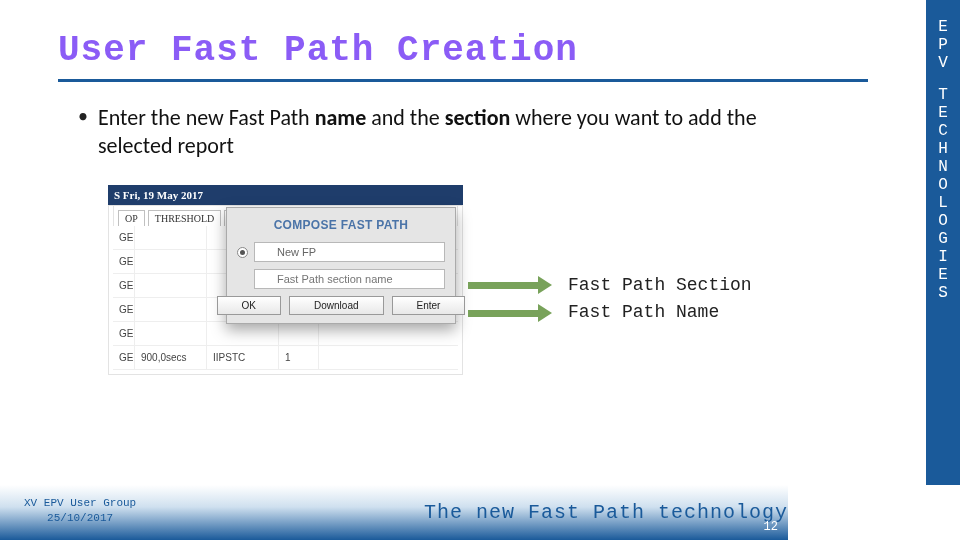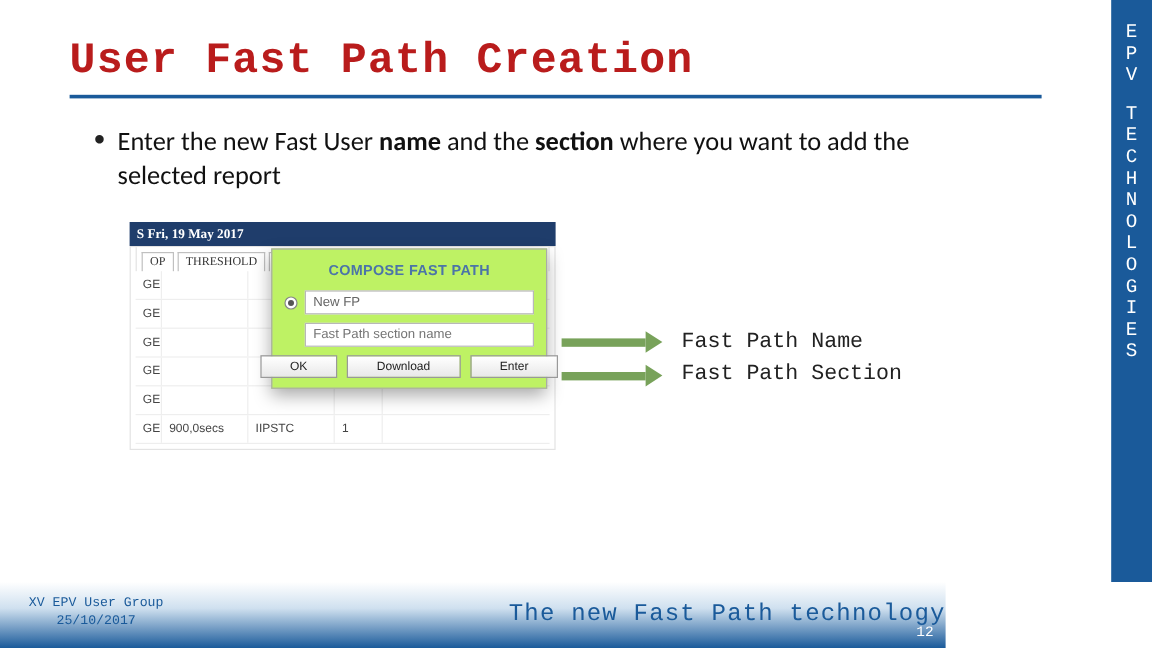--- a/index.html
+++ b/index.html
@@ -1,39 +1,39 @@
 <!DOCTYPE html>
 <html><head>
 <meta charset="utf-8">
 <style>
   *{box-sizing:border-box;margin:0;padding:0}
   body{width:960px;height:540px;font-family:Calibri,Arial,sans-serif;background:#fff;position:relative;overflow:hidden}
-  .title{font-family:"Courier New",monospace;color:#b91c1c;font-size:36px;font-weight:bold;padding:30px 0 8px 58px;letter-spacing:1px}
+  .title{font-family:"Courier New",monospace;color:#8b5cf6;font-size:36px;font-weight:bold;padding:30px 0 8px 58px;letter-spacing:1px}
   .rule{height:3px;background:#1a5a9a;margin:0 58px 0 58px;width:810px}
   .bullet-row{display:flex;padding:22px 0 0 78px;width:830px}
   .bullet-dot{font-size:20px;color:#222;margin-right:10px;line-height:1.2}
   .bullet-text{font-size:22px;color:#111;line-height:1.25}
   .bullet-text b{font-weight:bold}
   .shot{position:absolute;left:108px;top:185px;width:355px;height:215px}
   .datebar{background:#1f3d6b;color:#fff;font-size:11px;font-weight:bold;padding:4px 6px;font-family:Liberation Serif, serif}
   .tabs{display:flex;gap:3px;padding:4px 4px 0 4px;background:#fff;border-left:1px solid #e3e3e3;border-right:1px solid #e3e3e3}
   .tab{border:1px solid #c0c0c0;border-bottom:none;background:#fff;font-size:10px;padding:2px 6px;font-family:Liberation Serif, serif;color:#333}
   .gridwrap{border:1px solid #e3e3e3;background:#fff;padding:0 4px 4px 4px}
   .gridrow{display:flex;align-items:center;height:24px;border-bottom:1px solid #eee;font-family:Arial,sans-serif;font-size:10px;color:#444}
   .gc{border-right:1px solid #eee;padding:0 6px;height:100%;display:flex;align-items:center;white-space:nowrap}
   .gc1{width:22px}
   .gc2{width:72px}
   .gc3{width:72px}
   .gc4{width:40px}
-  .modal{position:absolute;left:226px;top:207px;width:230px;background:#bef264;border:1px solid #aaa;box-shadow:0 6px 14px rgba(0,0,0,.35);font-family:Arial,sans-serif;padding:10px 10px 8px 10px}
+  .modal{position:absolute;left:226px;top:207px;width:230px;background:#e5e5e5;border:1px solid #aaa;box-shadow:0 6px 14px rgba(0,0,0,.35);font-family:Arial,sans-serif;padding:10px 10px 8px 10px}
   .modal h4{text-align:center;color:#4b74a8;font-size:12px;font-weight:bold;margin-bottom:10px;letter-spacing:.3px}
   .inrow{display:flex;align-items:center;margin-bottom:7px}
   .radio{width:11px;height:11px;border:1px solid #888;border-radius:50%;margin-right:6px;background:#fff;display:flex;align-items:center;justify-content:center}
   .radio.sel::after{content:"";width:5px;height:5px;border-radius:50%;background:#555}
-  .txtin{flex:1;height:20px;border:1px solid #b8b8b8;background:#fff;font-size:11px;padding:0 6px;color:#666}
+  .txtin{flex:1;height:20px;border:1px solid #b8b8b8;background:#fff;font-size:11px;padding:0 22px;color:#666}
   .btnrow{display:flex;justify-content:center;gap:8px;margin-top:6px}
   .mbtn{border:1px solid #999;background:linear-gradient(#fff,#e8e8e8);font-size:10px;padding:3px 24px;color:#222}
   .arrows{position:absolute;left:468px;top:276px}
   .arrow{display:flex;align-items:center;margin-bottom:10px}
   .shaft{width:70px;height:7px;background:#78a25a}
   .head{width:0;height:0;border-top:9px solid transparent;border-bottom:9px solid transparent;border-left:14px solid #78a25a}
   .labels{position:absolute;left:568px;top:272px;font-family:"Courier New",monospace;font-size:18px;color:#222;line-height:1.5}
   .sidebar{position:absolute;right:0;top:0;width:34px;height:485px;background:#1a5a9a;color:#fff;font-family:"Courier New",monospace;font-size:16px;display:flex;flex-direction:column;align-items:center;padding-top:18px;letter-spacing:0}
   .sidebar .ch{height:18px}
   .sidegap{height:14px}
@@ -44,21 +44,21 @@
 </style>
 </head>
 <body>
 
 <div class="title">User Fast Path Creation</div>
 <div class="rule"></div>
 
 <div class="bullet-row">
   <div class="bullet-dot">•</div>
   <div class="bullet-text">
-    <span>Enter the new Fast User </span><b>name</b><span> and the </span><b>section</b><span> where you want to add the selected report</span>
+    <span>Enter the new Fast Path </span><b>name</b><span> and the </span><b>section</b><span> where you want to add the selected report</span>
   </div>
 </div>
 
 <div class="shot">
   <div class="datebar">S Fri, 19 May 2017</div>
   <div class="gridwrap">
     <div class="tabs">
       <div class="tab">OP</div>
       <div class="tab">THRESHOLD</div>
       <div class="tab">ALERT</div>
@@ -125,22 +125,22 @@
       <div class="shaft"></div>
       <div class="head"></div>
     </div>
   <div class="arrow">
       <div class="shaft"></div>
       <div class="head"></div>
     </div>
 </div>
 
 <div class="labels">
+  <div>Fast Path Section</div>
   <div>Fast Path Name</div>
-  <div>Fast Path Section</div>
 </div>
 
 <div class="sidebar">
   <div class="ch">E</div>
   <div class="ch">P</div>
   <div class="ch">V</div>
   <div class="sidegap"></div>
   <div class="ch">T</div>
   <div class="ch">E</div>
   <div class="ch">C</div>

